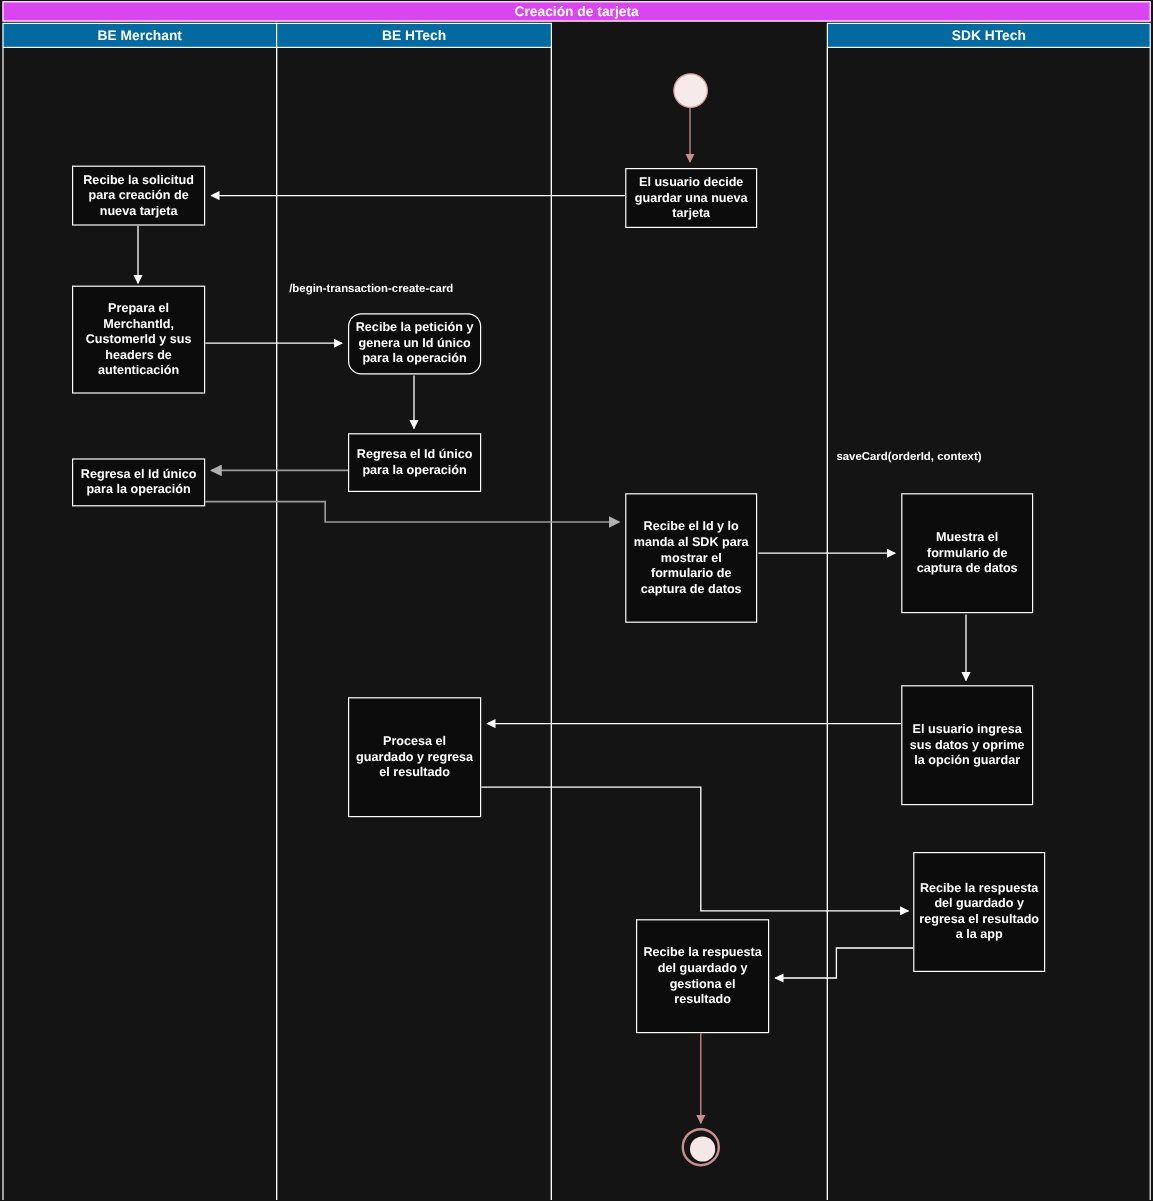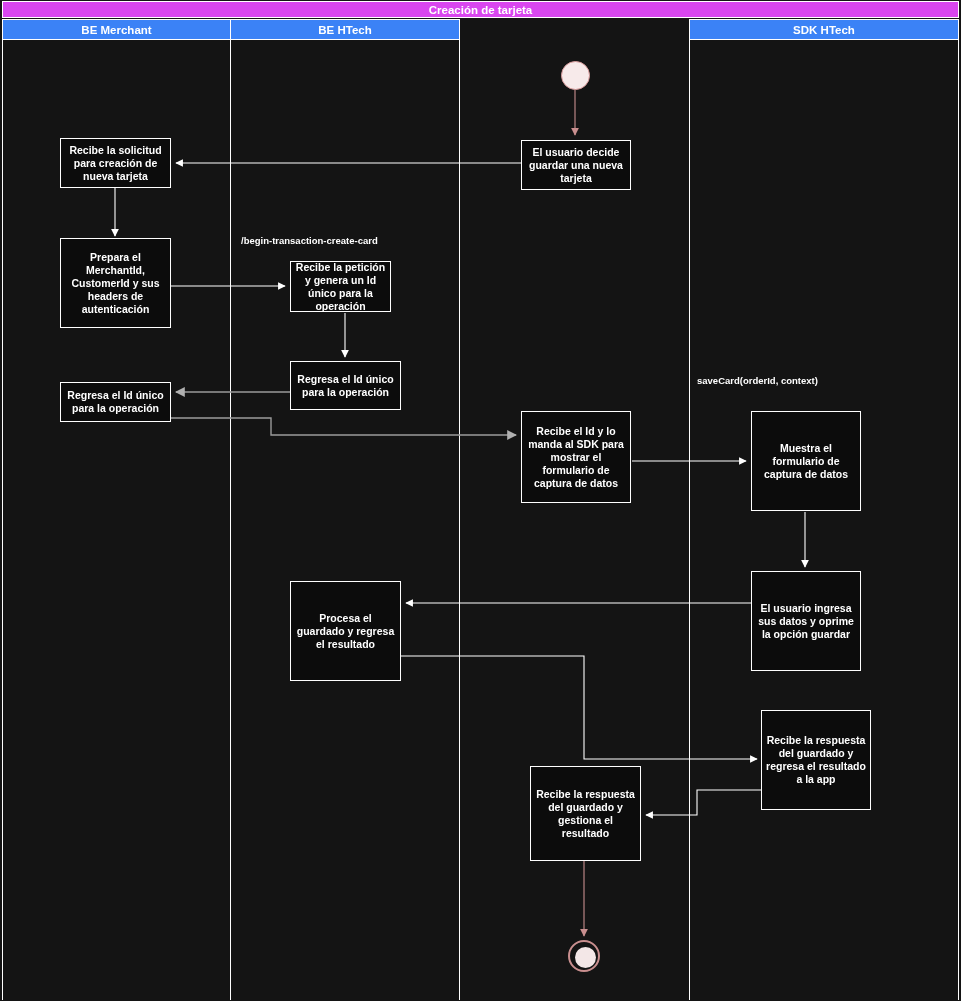--- a/index.html
+++ b/index.html
@@ -28,21 +28,21 @@
     display: flex;
     align-items: center;
     justify-content: center;
     box-sizing: border-box;
   }
   .lane-header {
     position: absolute;
     top: 19px;
     height: 21px;
     border: 1px solid #ffffff;
-    background: #3b82f6;
+    background: #0369a1;
     color: #ffffff;
     font-size: 11.5px;
     font-weight: bold;
     display: flex;
     align-items: center;
     justify-content: center;
     box-sizing: border-box;
   }
   .lane-body {
     position: absolute;
@@ -165,29 +165,29 @@
   <div class="event-end" style="left:568px;top:940px;width:32px;height:32px;">
     <div class="event-end-inner" style="left:4.5px;top:4.5px;width:21px;height:21px;"></div>
   </div>
 
   <div class="task" style="left:60px;top:138px;width:111px;height:50px;">Recibe la solicitud para creación de nueva tarjeta</div>
 
   <div class="task" style="left:60px;top:238px;width:111px;height:90px;">Prepara el MerchantId, CustomerId y sus headers de autenticación</div>
 
   <div class="task" style="left:60px;top:382px;width:111px;height:40px;">Regresa el Id único para la operación</div>
 
-  <div class="task" style="left:290px;top:261px;width:101px;height:51px;">Recibe la petición y genera un Id único para la operación</div>
+  <div class="task" style="left:290px;top:261px;width:111px;height:51px;border-radius:11px;">Recibe la petición y genera un Id único para la operación</div>
 
   <div class="task" style="left:290px;top:361px;width:111px;height:49px;">Regresa el Id único para la operación</div>
 
   <div class="task" style="left:290px;top:581px;width:111px;height:100px;">Procesa el guardado y regresa el resultado</div>
 
   <div class="task" style="left:521px;top:140px;width:110px;height:50px;">El usuario decide guardar una nueva tarjeta</div>
 
-  <div class="task" style="left:521px;top:411px;width:110px;height:92px;">Recibe el Id y lo manda al SDK para mostrar el formulario de captura de datos</div>
+  <div class="task" style="left:521px;top:411px;width:110px;height:108px;">Recibe el Id y lo manda al SDK para mostrar el formulario de captura de datos</div>
 
   <div class="task" style="left:530px;top:766px;width:111px;height:95px;">Recibe la respuesta del guardado y gestiona el resultado</div>
 
   <div class="task" style="left:751px;top:411px;width:110px;height:100px;">Muestra el formulario de captura de datos</div>
 
   <div class="task" style="left:751px;top:571px;width:110px;height:100px;">El usuario ingresa sus datos y oprime la opción guardar</div>
 
   <div class="task" style="left:761px;top:710px;width:110px;height:100px;">Recibe la respuesta del guardado y regresa el resultado a la app</div>
 
   <div class="edge-label" style="left:241px;top:235px;">/begin-transaction-create-card</div>

